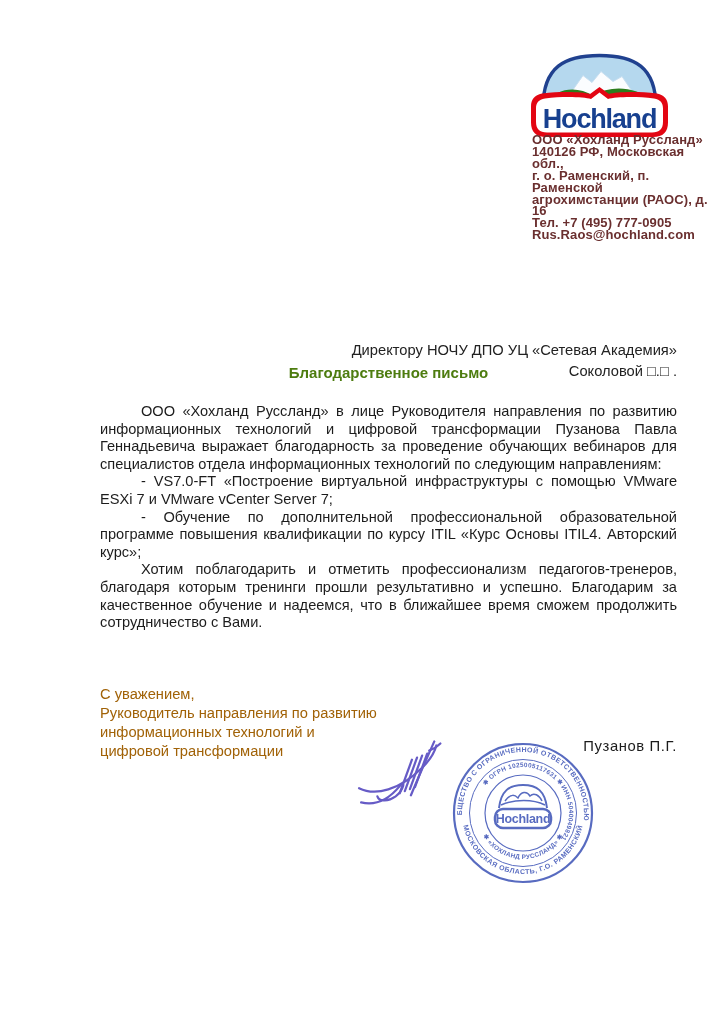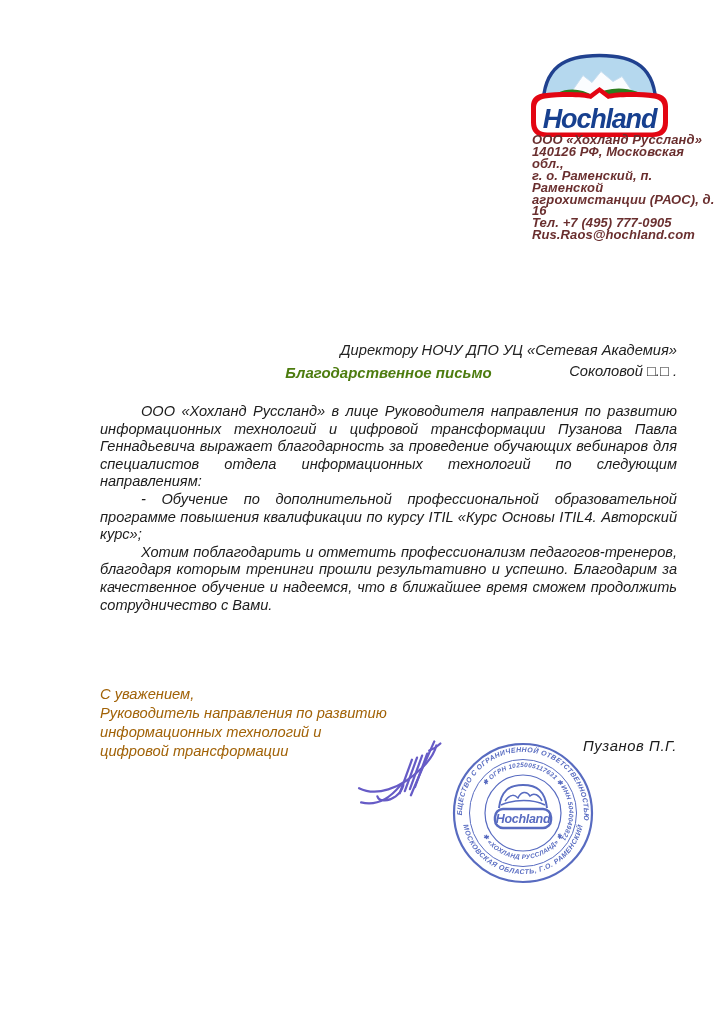--- a/index.html
+++ b/index.html
@@ -3,21 +3,20 @@
 <meta charset="utf-8">
 <style>
   html,body{margin:0;padding:0;background:#ffffff;}
   .page{
     position:relative;
     width:724px;height:1024px;
     background:#ffffff;
     font-family:"Liberation Sans", sans-serif;
     color:#1d1d1d;
     overflow:hidden;
-    font-style:italic;
   }
   
   .logo-wrap{position:absolute;left:531px;top:51px;width:137px;height:87px;}
   .address{
     position:absolute;left:532px;top:134px;width:185px;
     font-size:13px;font-weight:bold;color:#6a2f2f;
     line-height:11.9px;letter-spacing:0.1px;
   }
   
   .ref{position:absolute;left:101px;top:229px;font-size:14.6px;line-height:17.6px;color:#222;}
@@ -90,20 +89,21 @@
 
   <div class="recipient">
     <div>Директору НОЧУ ДПО УЦ «Сетевая Академия»</div>
     <div>Соколовой □.□ .</div>
   </div>
 
   <div class="title">Благодарственное письмо</div>
 
   <div class="body">
     <p>ООО «Хохланд Руссланд» в лице Руководителя направления по развитию информационных технологий и цифровой трансформации Пузанова Павла Геннадьевича выражает благодарность за проведение обучающих вебинаров для специалистов отдела информационных технологий по следующим направлениям:</p>
+    <p>- VS7.0-FT «Построение виртуальной инфраструктуры с помощью VMware ESXi 7 и VMware vCenter Server 7;</p>
     <p>- Обучение по дополнительной профессиональной образовательной программе повышения квалификации по курсу ITIL «Курс Основы ITIL4. Авторский курс»;</p>
     <p>Хотим поблагодарить и отметить профессионализм педагогов-тренеров, благодаря которым тренинги прошли результативно и успешно. Благодарим за качественное обучение и надеемся, что в ближайшее время сможем продолжить сотрудничество с Вами.</p>
   </div>
 
   <div class="signoff">
     <div>С уважением,</div>
     <div>Руководитель направления по развитию</div>
     <div>информационных технологий и</div>
     <div>цифровой трансформации</div>
   </div>

